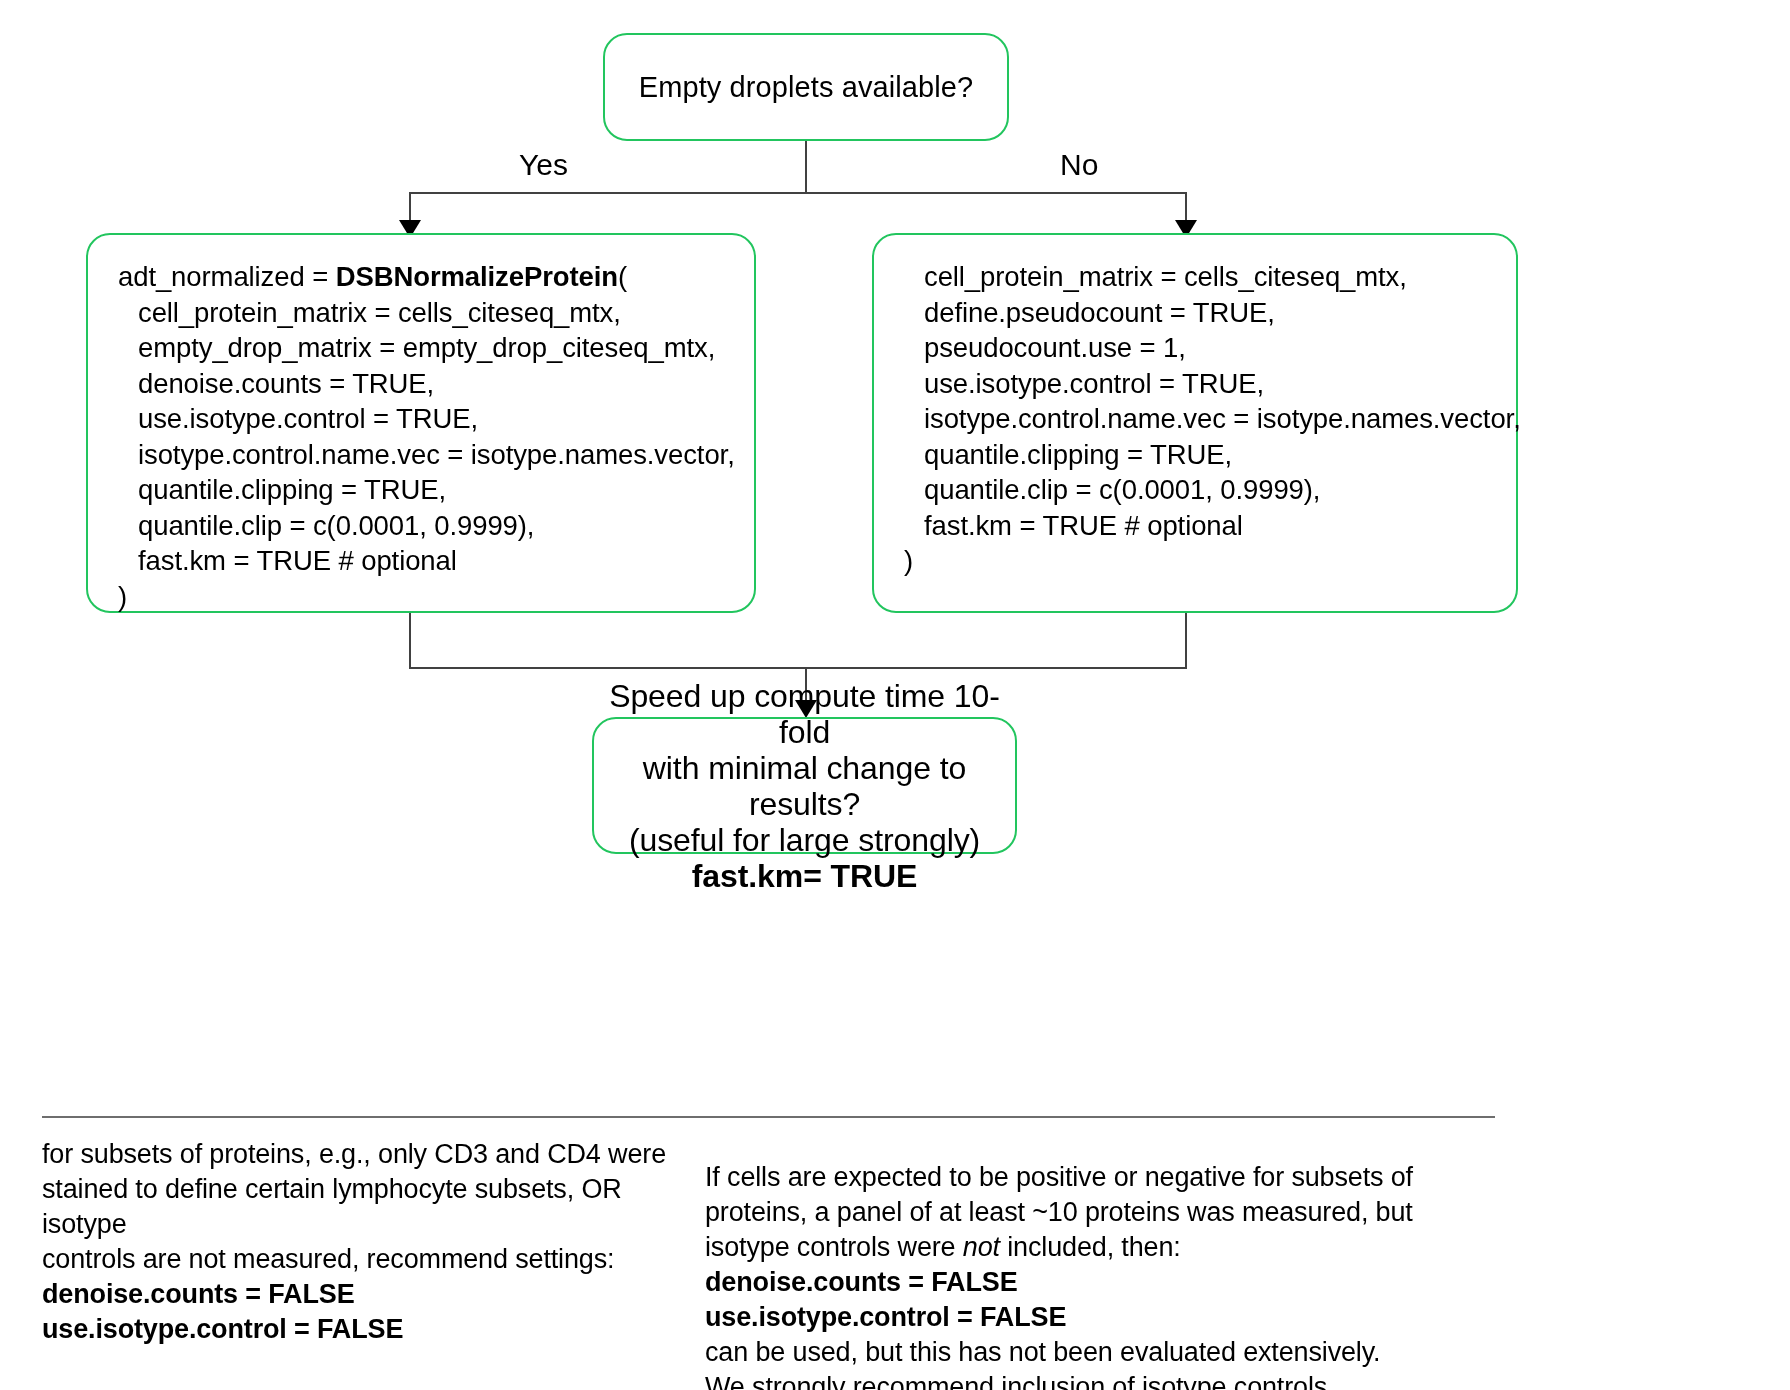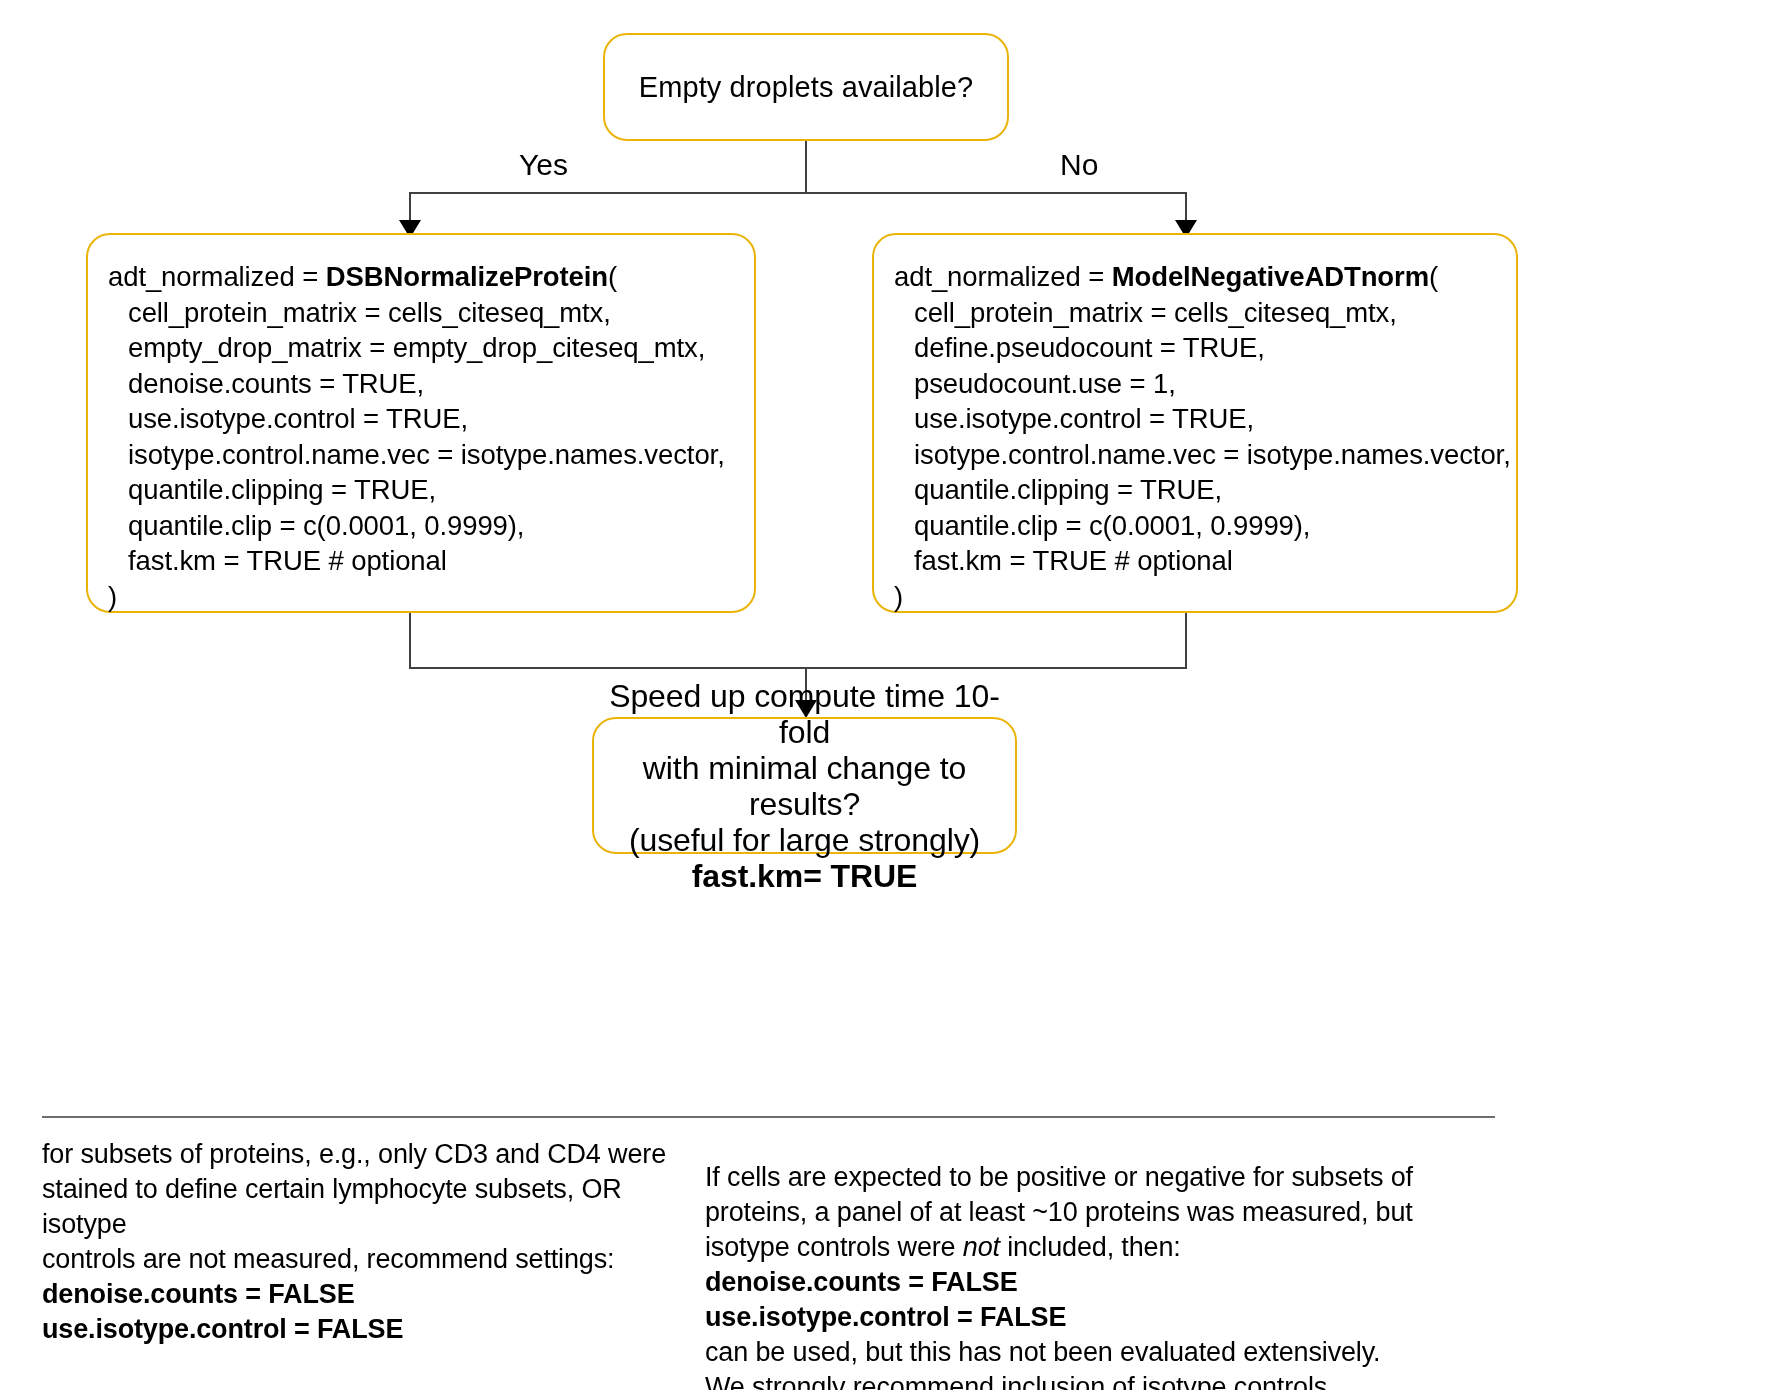--- a/index.html
+++ b/index.html
@@ -18,31 +18,31 @@
     height: 1390px;
     background: #ffffff;
     overflow: hidden;
   }
 
   
   .node {
     position: absolute;
     box-sizing: border-box;
     background: #ffffff;
-    border: 2px solid #eab308;
+    border: 2px solid #22c55e;
     border-radius: 24px;
   }
   .node-decision {
     display: flex;
     align-items: center;
     justify-content: center;
     text-align: center;
   }
   .node-code {
-    padding: 24px 28px 18px 20px;
+    padding: 24px 28px 18px 30px;
   }
 
   
   .decision-text {
     font-size: 29px;
     line-height: 1.25;
     letter-spacing: 0.1px;
   }
   .code-line {
     font-size: 27.5px;
@@ -129,21 +129,20 @@
     <div class="code-line indent">denoise.counts = TRUE,</div>
     <div class="code-line indent">use.isotype.control = TRUE,</div>
     <div class="code-line indent">isotype.control.name.vec = isotype.names.vector,</div>
     <div class="code-line indent">quantile.clipping = TRUE,</div>
     <div class="code-line indent">quantile.clip = c(0.0001, 0.9999),</div>
     <div class="code-line indent">fast.km = TRUE # optional</div>
     <div class="code-line">)</div>
   </div>
 
   <div class="node node-code" style="left:872px; top:233px; width:646px; height:380px;">
-    <div class="code-line"><span>adt_normalized = </span><span class="fn">ModelNegativeADTnorm</span><span>(</span></div>
     <div class="code-line indent">cell_protein_matrix = cells_citeseq_mtx,</div>
     <div class="code-line indent">define.pseudocount = TRUE,</div>
     <div class="code-line indent">pseudocount.use = 1,</div>
     <div class="code-line indent">use.isotype.control = TRUE,</div>
     <div class="code-line indent">isotype.control.name.vec = isotype.names.vector,</div>
     <div class="code-line indent">quantile.clipping = TRUE,</div>
     <div class="code-line indent">quantile.clip = c(0.0001, 0.9999),</div>
     <div class="code-line indent">fast.km = TRUE # optional</div>
     <div class="code-line">)</div>
   </div>

